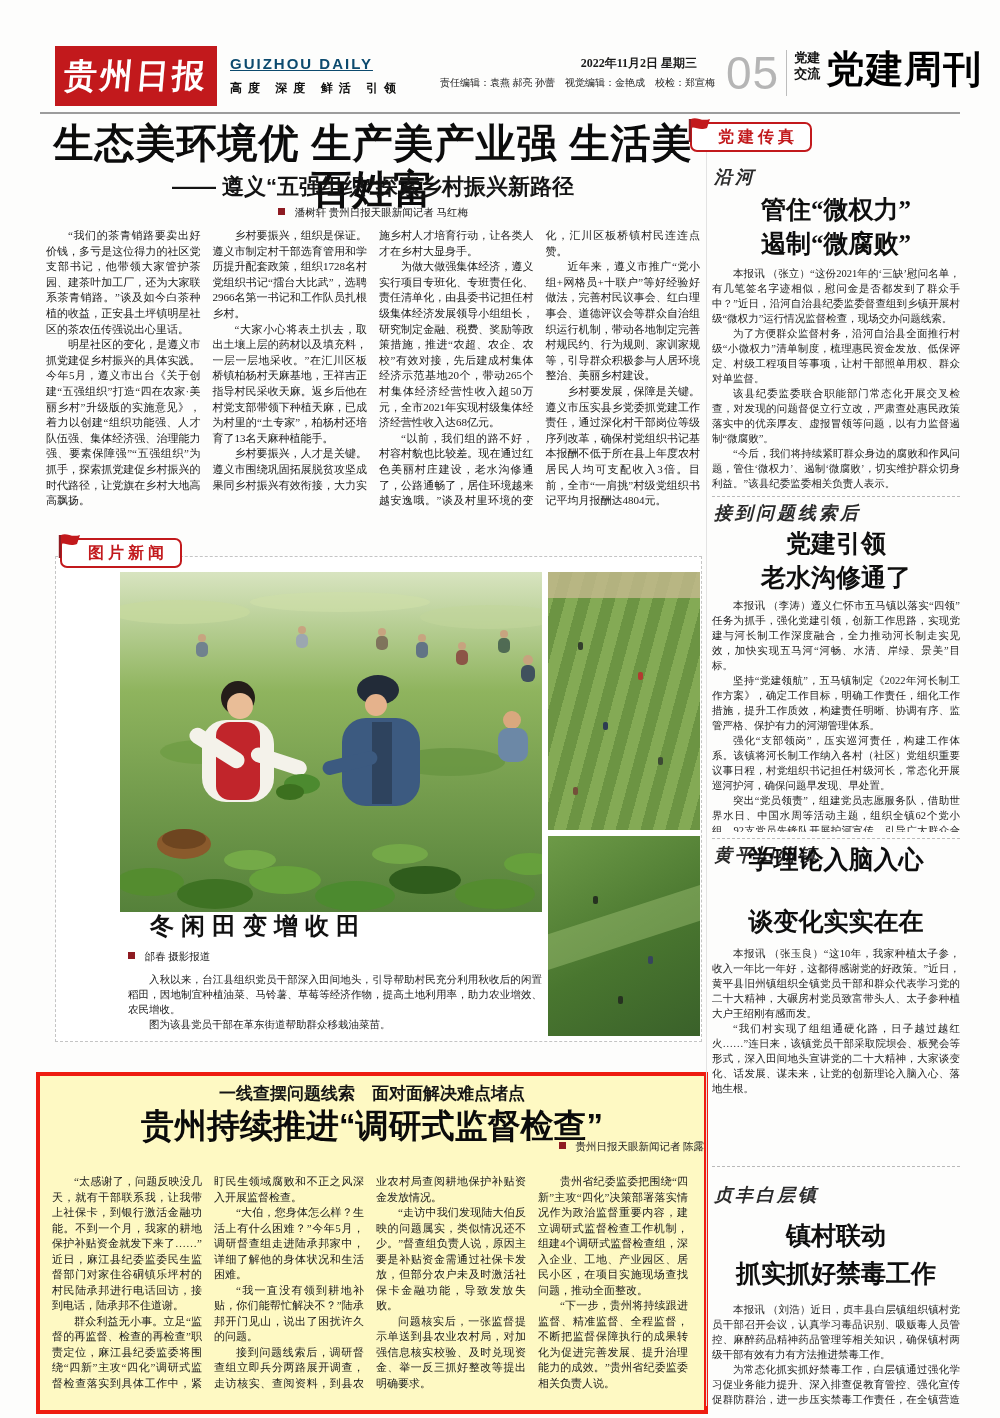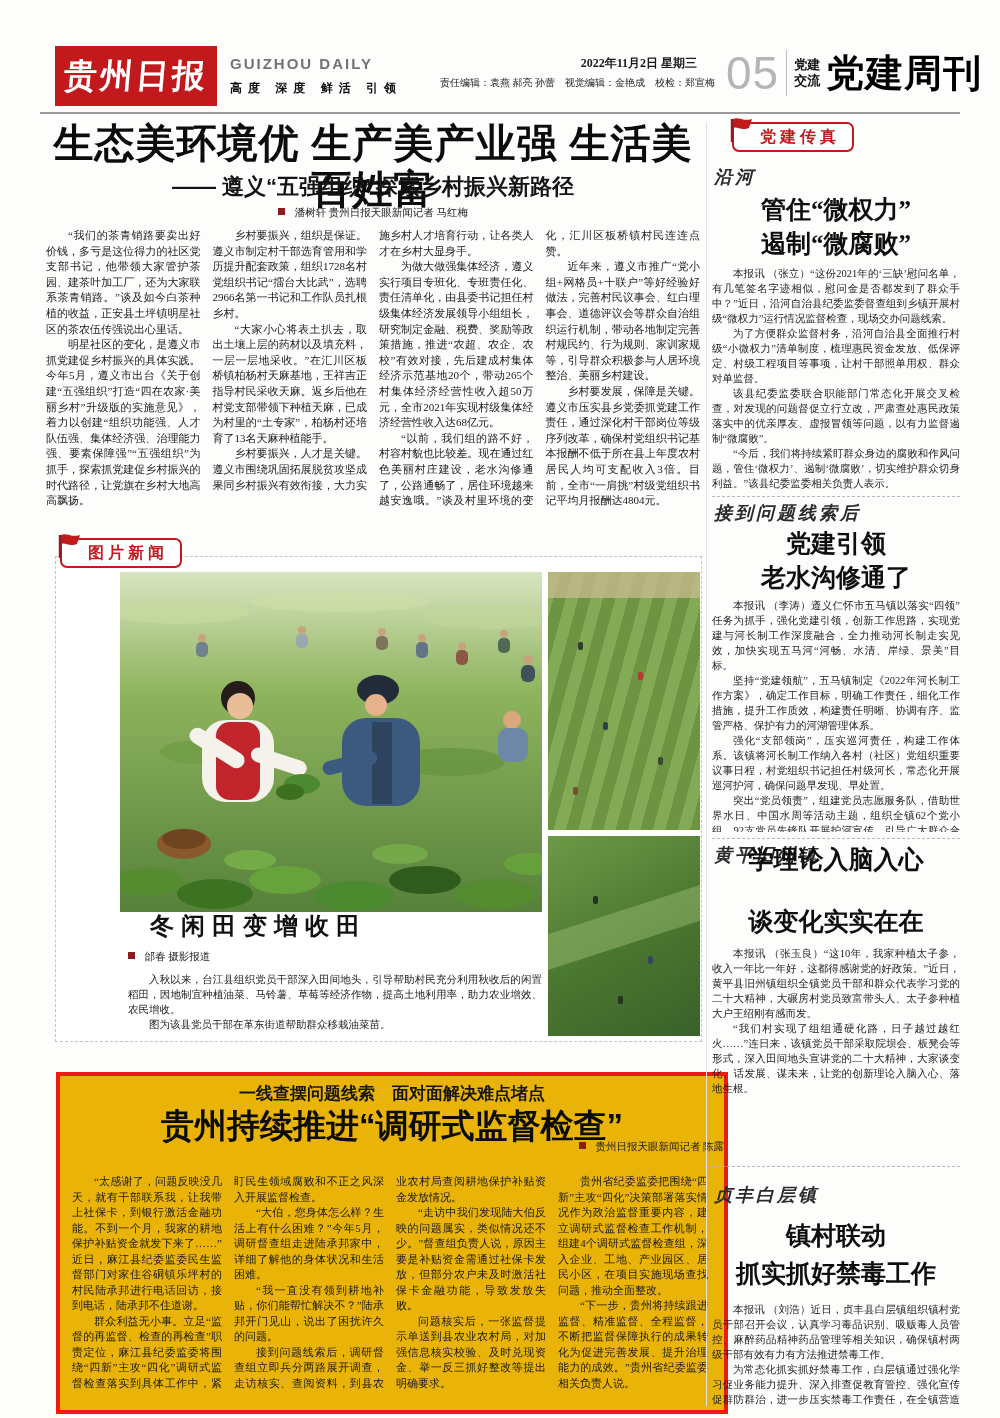--- a/index.html
+++ b/index.html
@@ -4,26 +4,26 @@
 <style>
   html,body{margin:0;padding:0;}
   body{width:1000px;height:1418px;position:relative;background:#fdfdfc;
        font-family:"Liberation Serif","DejaVu Serif",serif;color:#1a1a1a;}
   .abs{position:absolute;}
   
   .logo-box{left:55px;top:46px;width:162px;height:60px;background:#c2191c;
             display:flex;align-items:center;justify-content:center;}
   .logo-text{color:#fff;font:900 33px/1 "Liberation Serif",serif;
              transform:skewX(-5deg);letter-spacing:3px;}
-  .logo-en{left:230px;top:56px;font:800 15px/1 "Liberation Sans",sans-serif;letter-spacing:2px;color:#737373;}
+  .logo-en{left:230px;top:56px;font:800 15px/1 "Liberation Sans",sans-serif;letter-spacing:2px;color:#0c4a6e;text-decoration:underline;}
   .logo-tag{left:230px;top:82px;font:800 12px/1 "Liberation Sans",sans-serif;letter-spacing:6px;color:#111;}
   .date-block{left:420px;top:56px;width:295px;text-align:right;}
   .date-line{font:700 12px/1.3 "Liberation Serif",serif;padding-right:18px;}
   .editors-line{font:10px/1.4 "Liberation Serif",serif;color:#222;margin-top:4px;}
-  .pnum-block{left:726px;top:50px;display:flex;align-items:center;}
+  .pnum-block{left:726px;top:50px;display:flex;align-items:flex-start;}
   .pnum{font:300 46px/1 "Liberation Sans",sans-serif;color:#b5b5b5;letter-spacing:1px;}
   .pnum-div{width:1px;height:46px;background:#bdbdbd;margin:0 7px;}
   .ptag{font:800 13px/1.2 "Liberation Sans",sans-serif;color:#111;margin-right:6px;}
   .ptitle{font:900 38px/1 "Liberation Sans",sans-serif;color:#000;letter-spacing:1px;}
   .head-rule{left:40px;top:112px;width:920px;height:2px;background:#9c9c9c;}
   
   .headline-main{left:45px;top:120px;width:656px;text-align:center;
       font:900 40px/1.15 "Liberation Sans",sans-serif;color:#0c0c0c;letter-spacing:1px;}
   .subhead{left:45px;top:174px;width:656px;text-align:center;
       font:800 22px/1.2 "Liberation Sans",sans-serif;color:#141414;}
@@ -49,31 +49,31 @@
       background:linear-gradient(150deg,#6d9a47 0%,#49762f 55%,#3a612a 100%);}
   .rb-band{position:absolute;left:-30px;top:70px;width:240px;height:34px;background:#9fc276;
       opacity:.45;transform:rotate(-18deg);}
   .speck{position:absolute;width:5px;height:8px;border-radius:2px;}
   .cap-title{left:150px;top:914px;font:900 24px/1 "Liberation Serif",serif;letter-spacing:7px;color:#111;}
   .cap-byline{left:128px;top:950px;width:414px;}
   .cap-text{left:128px;top:972px;width:414px;font:10.5px/15px "Liberation Serif",serif;
       text-align:justify;color:#222;}
   .cap-text p{margin:0;text-indent:2em;}
   
-  .red-box{left:36px;top:1072px;width:664px;height:334px;border:4px solid #ee1c10;background:#eab308;margin-left:20px;}
+  .red-box{left:36px;top:1072px;width:664px;height:334px;border:4px solid #ee1c10;background:#fef9c3;}
   .box-kicker{position:absolute;left:0;top:8px;width:100%;text-align:center;
       font:800 17px/1.2 "Liberation Sans",sans-serif;color:#151515;}
   .box-headline{position:absolute;left:0;top:30px;width:100%;text-align:center;
       font:900 33px/1.2 "Liberation Sans",sans-serif;color:#0b0b0b;}
   .box-byline{position:absolute;left:0;top:64px;width:100%;text-align:right;}
   .box-cols{position:absolute;left:12px;top:98px;width:636px;height:224px;column-count:4;
       column-gap:12px;font:11px/15.5px "Liberation Serif",serif;text-align:justify;overflow:hidden;}
   
   .v-rule{left:706px;top:122px;width:1px;height:1284px;background:#e3e3e3;}
-  .sb-label{left:732px;top:122px;}
+  .sb-label{left:690px;top:122px;}
   .place{font:italic 700 18px/1 "Liberation Serif",serif;color:#2b2b2b;letter-spacing:3px;}
   .sb-title{width:248px;text-align:center;font:700 25px/1.25 "Liberation Serif",serif;color:#0e0e0e;}
   .sb-body{width:248px;font:10.5px/15px "Liberation Serif",serif;text-align:justify;
       color:#1d1d1d;overflow:hidden;}
   .sb-sep{width:248px;border-top:1px dashed #b9b9b9;height:0;}
 </style>
 </head>
 <body>
 
 <div class="abs logo-box">

